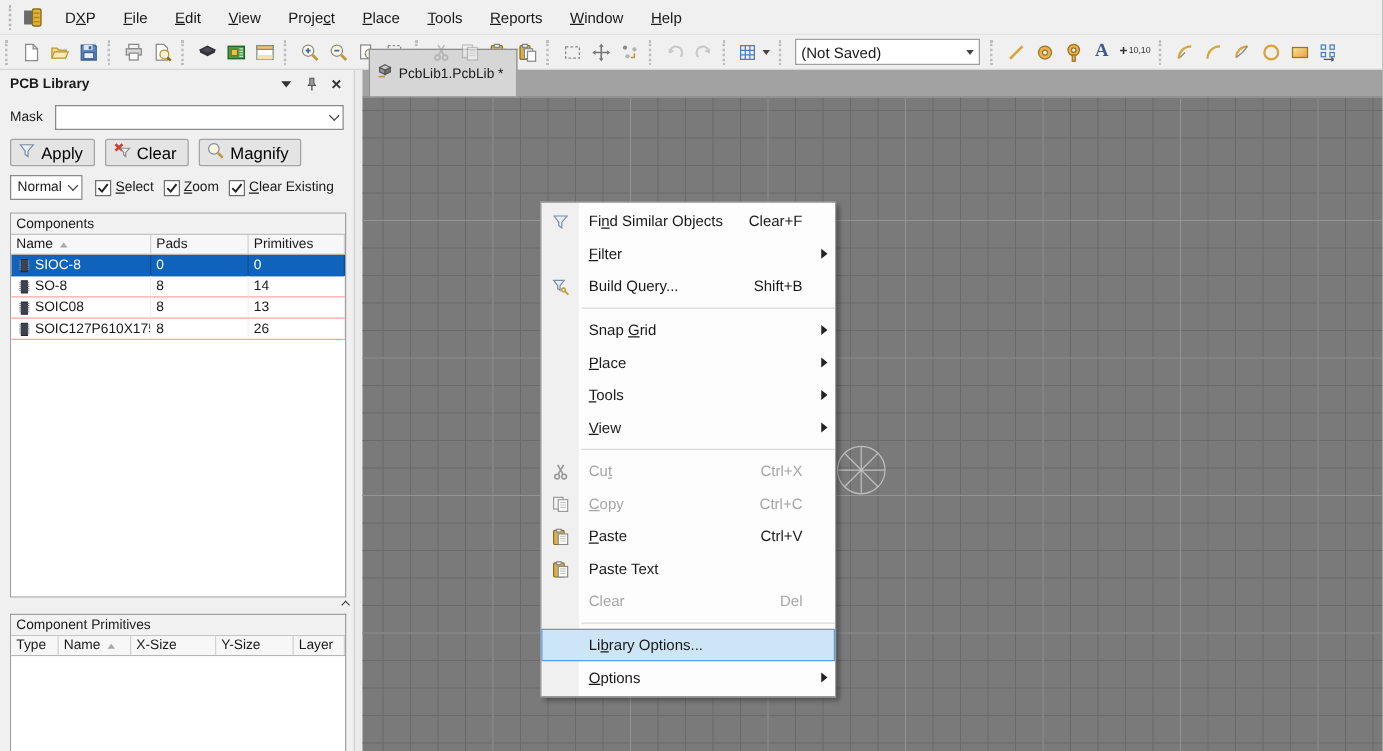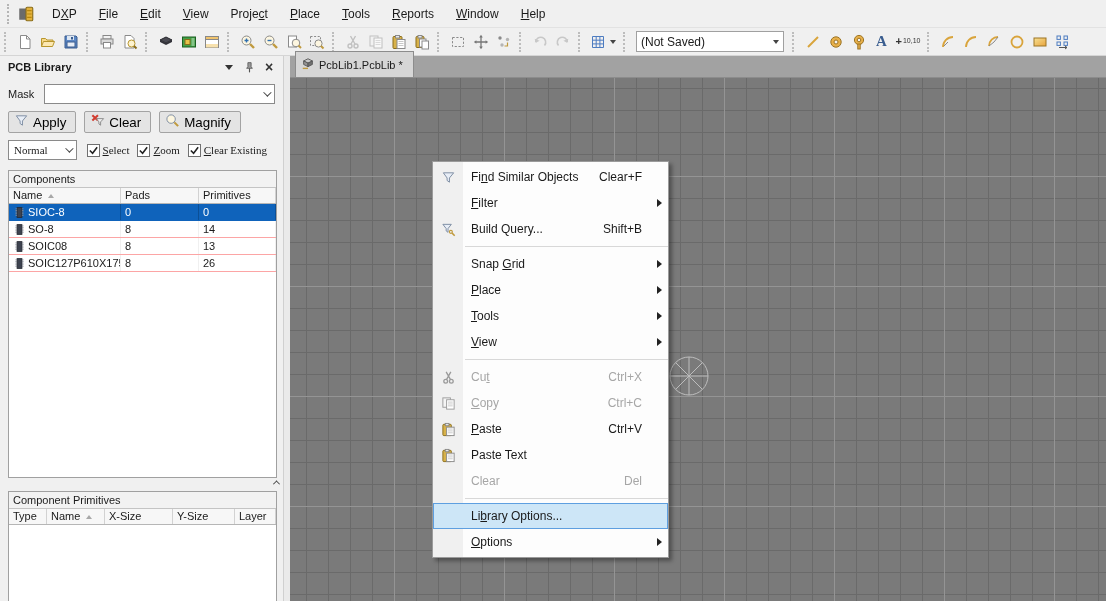--- a/index.html
+++ b/index.html
@@ -42,21 +42,21 @@
 
   .mask-row { display:flex; align-items:center; margin:6px 8px 5px 8px; }
   .mask-row label { width:36px; }
   .combo { position:relative; height:20px; background:#fff; border:1px solid #8a8a8a; flex:1; display:flex; align-items:center; padding:0 18px 0 4px; }
   .combo .chev { position:absolute; right:5px; top:6px; width:6px; height:6px; border-right:1.4px solid #444; border-bottom:1.4px solid #444; transform:rotate(45deg) translateY(-2px); }
 
   .btn-row { display:flex; margin:2px 8px 4px 8px; }
   .p-btn { height:22px; background:#e4e4e4; border:1px solid #a3a3a3; border-radius:2px; display:inline-flex; align-items:center; padding:0 9px 0 5px; margin-right:8px; }
   .p-btn svg { width:15px; height:15px; margin-right:4px; }
 
-  .filter-row { display:flex; align-items:center; margin:3px 8px 6px 8px;font-family:Liberation Serif, serif; }
+  .filter-row { display:flex; align-items:center; margin:3px 8px 6px 8px; }
   .mode-combo { position:relative; width:78px; height:20px; background:#fff; border:1px solid #8a8a8a; display:flex; align-items:center; padding:0 16px 0 5px; margin-right:10px; }
   .mode-combo .chev { position:absolute; right:5px; top:6px; width:6px; height:6px; border-right:1.4px solid #444; border-bottom:1.4px solid #444; transform:rotate(45deg) translateY(-2px); }
   .chk { display:inline-flex; align-items:center; margin-right:8px; white-space:nowrap; }
   .chk .box { width:13px; height:13px; background:#fff; border:1px solid #707070; display:inline-flex; align-items:center; justify-content:center; margin-right:3px; }
   .chk .box svg { width:11px; height:11px; }
 
   .group-box { margin:4px 6px 0 8px; border:1px solid #a0a0a0; background:#fff; display:flex; flex-direction:column; min-height:0; }
   .group-box.components { height:308px; }
   .group-box.primitives { flex:1; margin-bottom:0; border-bottom:none; }
   .gb-title { height:17px; line-height:16px; padding-left:4px; background:#f2f2f2; border-bottom:1px solid #c4c4c4; }
@@ -72,21 +72,21 @@
   .t-row.selected { background:#0f63bb; color:#fff; border-bottom-color:#0f63bb; }
   .t-row.selected .tc { border-right-color:#0b4f96; }
 
   .splitter-h { height:9px; position:relative; }
   .collapse-btn { position:absolute; right:0; top:-1px; width:14px; height:11px; display:flex; align-items:center; justify-content:center; }
   .collapse-btn i { width:5px; height:5px; border-top:1.6px solid #444; border-right:1.6px solid #444; transform:rotate(-45deg) translate(-1px,1px); }
 
   
   .canvas-area { flex:1; display:flex; flex-direction:column; min-width:0; }
   .tabbar { height:22px; background:#a2a2a2; display:flex; align-items:flex-end; padding-left:5px; border-bottom:1px solid #8c8c8c; }
-  .tab { height:26px; background:#d6d6d6; border:1px solid #8c8c8c; border-bottom:none; display:flex; align-items:center; padding:0 10px 0 5px; font-size:11px; }
+  .tab { height:38px; background:#d6d6d6; border:1px solid #8c8c8c; border-bottom:none; display:flex; align-items:center; padding:0 10px 0 5px; font-size:11px; }
   .tab svg { width:14px; height:14px; margin-right:4px; }
   .canvas { flex:1; position:relative; min-height:0;
     background-color:#7a7a7a;
     background-image:
       linear-gradient(#949494 1px, transparent 1px),
       linear-gradient(90deg, #949494 1px, transparent 1px),
       linear-gradient(#6a6a6a 1px, transparent 1px),
       linear-gradient(90deg, #6a6a6a 1px, transparent 1px);
     background-size:110px 110px, 110px 110px, 22px 22px, 22px 22px;
     background-position:-6px -12px, -6px -12px, -6px -12px, -6px -12px; }

